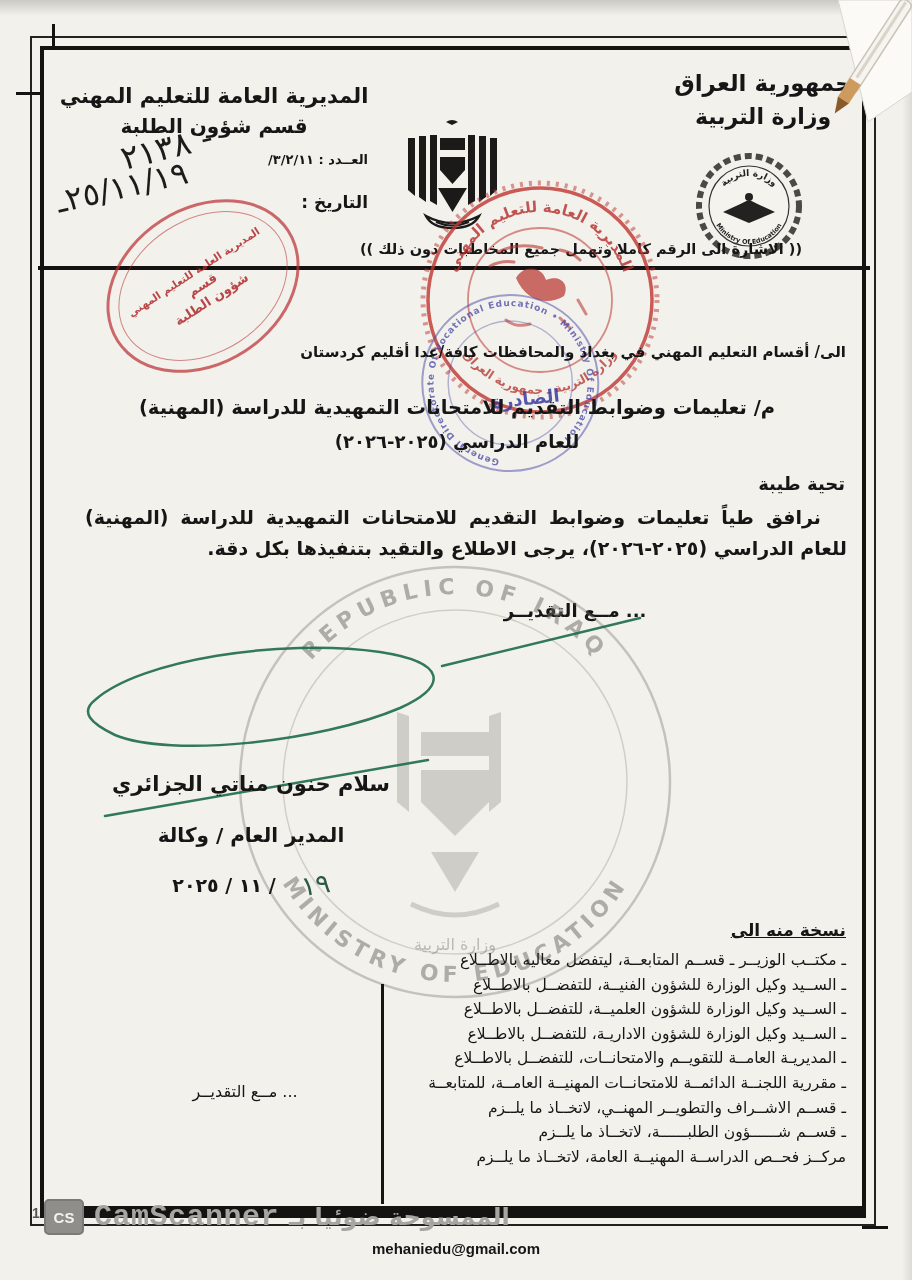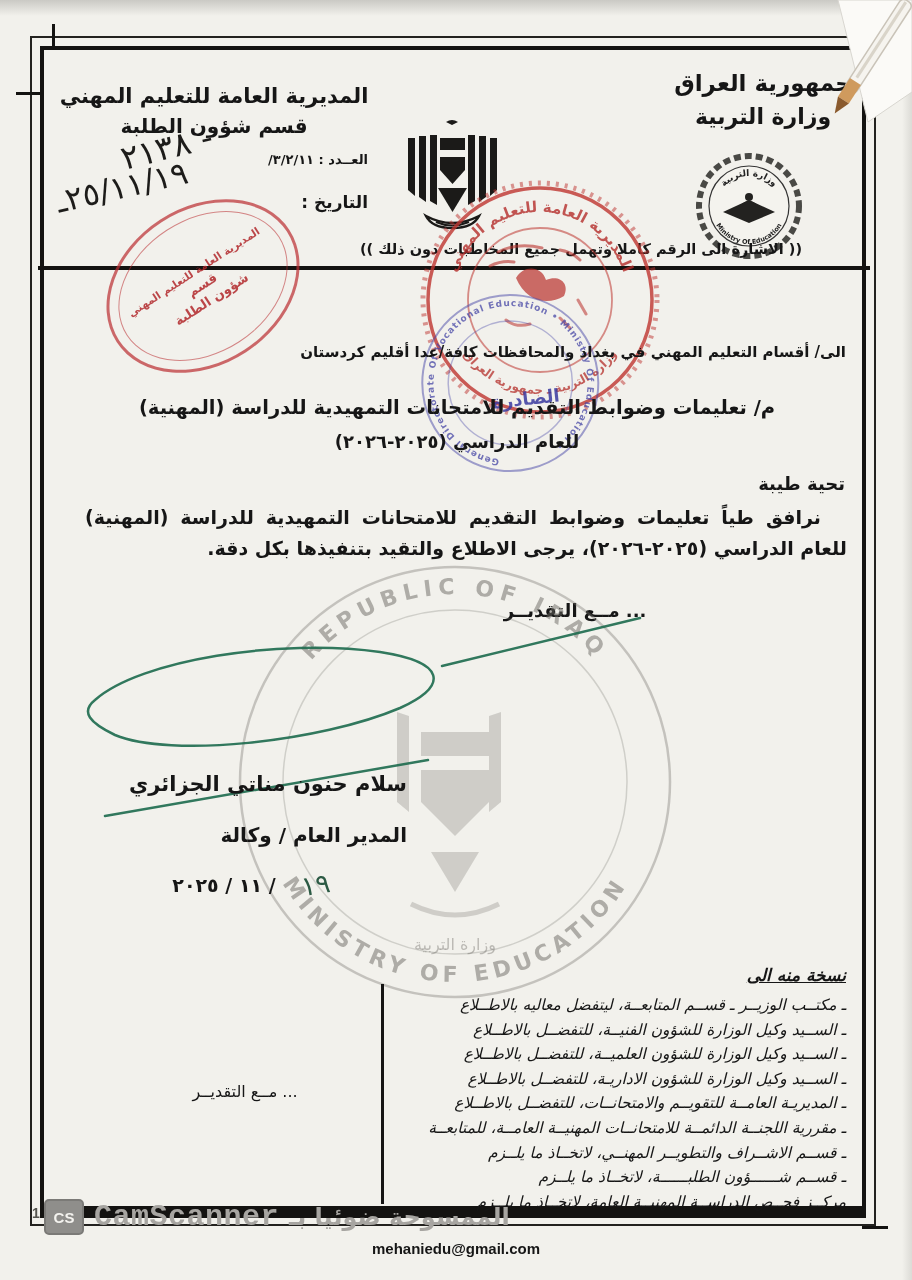--- a/index.html
+++ b/index.html
@@ -50,28 +50,28 @@
             border:3px solid rgba(186,44,48,.7);border-radius:50%;color:rgba(178,40,44,.85);
             display:flex;flex-direction:column;align-items:center;justify-content:center;gap:2px;}
   .red-oval .inner-ring{position:absolute;inset:9px;border:1.5px solid rgba(186,44,48,.55);border-radius:50%;}
   .red-oval .s1{font-size:10.5px;font-weight:700;}
   .red-oval .s2{font-size:13px;font-weight:700;}
   .red-center{left:420px;top:180px;}
   .blue-stamp{left:415px;top:288px;transform:rotate(8deg);}
   .blue-outgoing{left:492px;top:388px;font-size:18px;font-weight:700;color:rgba(58,58,160,.85);transform:rotate(-6deg);}
 
   
-  .sig{left:95px;top:772px;width:312px;text-align:right;}
+  .sig{left:95px;top:772px;width:312px;}
   .sig .name{font-size:21px;font-weight:700;}
   .sig .title{font-size:20px;font-weight:700;margin-top:27px;}
   .sig .date{margin-top:22px;font-size:19px;font-weight:700;display:flex;justify-content:center;align-items:center;gap:25px;direction:ltr;}
   .sig .day{font-size:27px;font-weight:400;color:#2c5a44;transform:rotate(-9deg);}
 
   
-  .cc{left:388px;top:965px;width:458px;font-style:italic;}
+  .cc{left:388px;top:920px;width:458px;}
   .cc-title{font-size:17px;font-weight:700;text-decoration:underline;text-align:right;direction:rtl;}
   .cc-list{margin-top:8px;direction:rtl;text-align:right;}
   .cc-list .cc-item{font-size:15.5px;line-height:24.6px;white-space:nowrap;}
   .cc-rule{left:381px;top:984px;width:3px;height:220px;background:#161514;}
   .regards-cc{left:130px;top:1082px;width:230px;font-size:16px;}
 
   
   .cam-row{left:44px;top:1199px;display:flex;align-items:center;gap:10px;z-index:6;color:#a7a5a1;}
   .cs-badge{width:36px;height:32px;background:#8f8e8b;border:2px solid #7b7a77;border-radius:5px;
             color:#f4f3ef;font-weight:700;font-size:15px;display:flex;align-items:center;justify-content:center;

